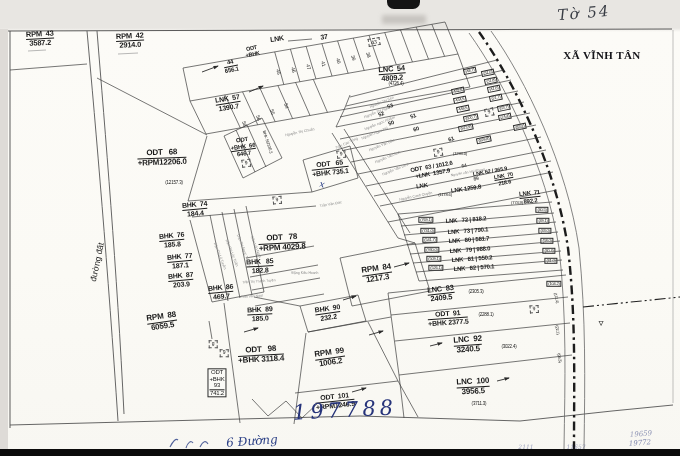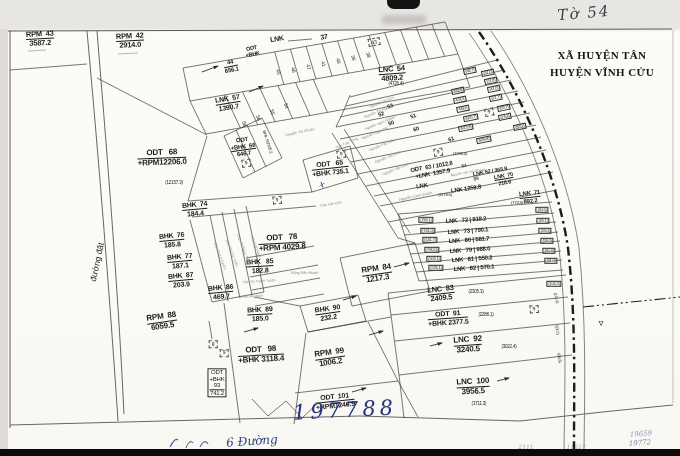--- a/index.html
+++ b/index.html
@@ -303,22 +303,21 @@
       <div class="hw" style="left: 345px; top: 410px; font-size: 21px; transform: translate(-50%, -50%) rotate(-3deg); color: rgb(38, 51, 122); letter-spacing: 4px;"><div>197788</div></div>
       <div class="hw" style="left: 252px; top: 441px; font-size: 12px; transform: translate(-50%, -50%) rotate(-4deg); color: rgb(44, 64, 134);"><div>6 Đường</div></div>
       <div class="hw" style="left: 322px; top: 184px; font-size: 9px; transform: translate(-50%, -50%) rotate(12deg); color: rgb(44, 64, 134);"><div>x</div></div>
       <div class="hw" style="left: 641px; top: 434px; font-size: 7px; transform: translate(-50%, -50%) rotate(-4deg); color: rgb(38, 51, 122); opacity: 0.5;"><div>19659</div></div>
       <div class="hw" style="left: 640px; top: 443px; font-size: 7px; transform: translate(-50%, -50%) rotate(-4deg); color: rgb(38, 51, 122); opacity: 0.6;"><div>19772</div></div>
       <div class="hw" style="left: 526px; top: 446px; font-size: 6px; transform: translate(-50%, -50%) rotate(0deg); color: rgb(38, 51, 122); opacity: 0.45;"><div>2111</div></div>
       <div class="hw" style="left: 576px; top: 446px; font-size: 6px; transform: translate(-50%, -50%) rotate(0deg); color: rgb(38, 51, 122); opacity: 0.45;"><div>11657</div></div>
     </div>
 
   <div id="title">
-    <div>XÃ HUYỆN TÂN</div>
-    <div>HUYỆN VĨNH CỬU</div>
+    <div>XÃ VĨNH TÂN</div>
   </div>
 
   <div id="road-label">đường đất</div>
 
   <div id="inkblob"></div>
   <div id="smudge"></div>
   <div id="bottombar"></div>
 </div>
 
 </body></html>

